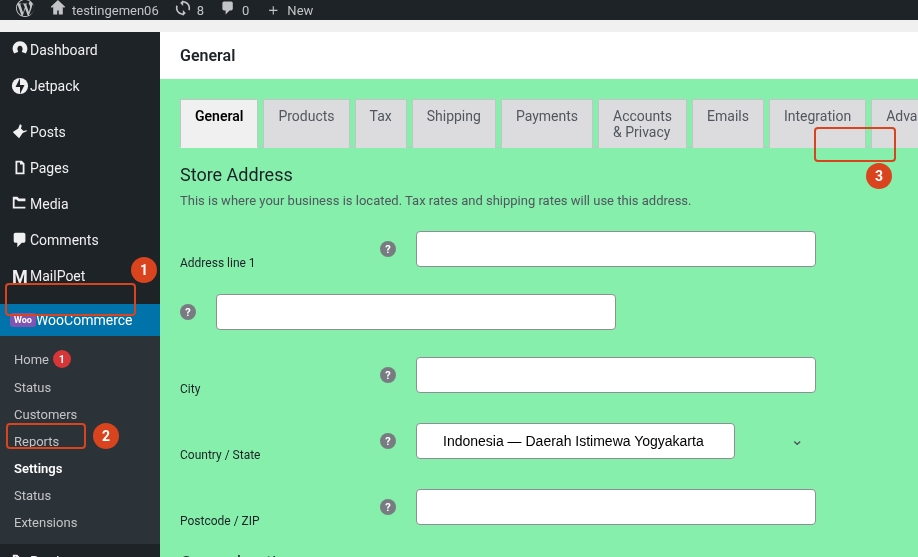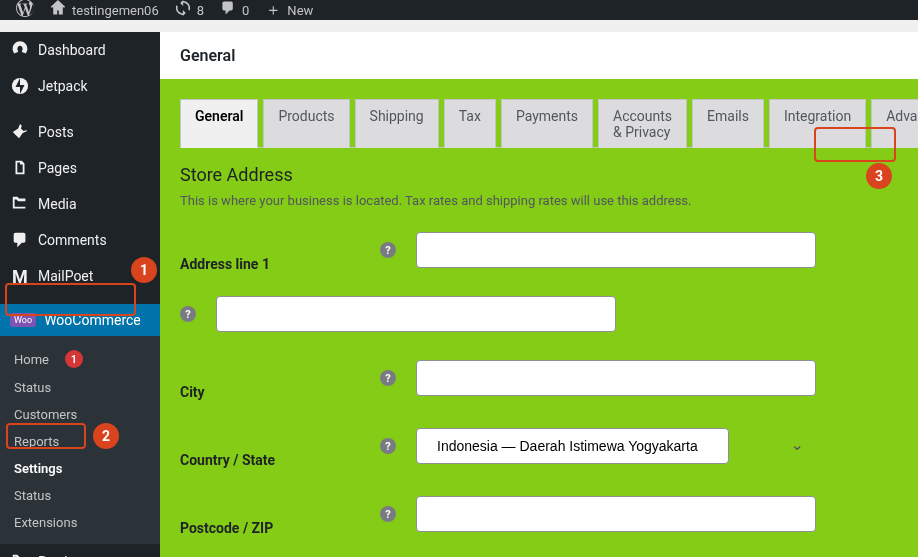--- a/index.html
+++ b/index.html
@@ -5,50 +5,50 @@
     * { margin: 0; padding: 0; box-sizing: border-box; }
     body { font-family: -apple-system, BlinkMacSystemFont, "Segoe UI", Roboto, sans-serif; font-size: 13px; background: #f0f0f1; width: 918px; height: 557px; overflow: hidden; position: relative; }
     
     
     .admin-bar { height: 20px; background: #1d2327; color: #c3c4c7; display: flex; align-items: center; padding: 0 8px; font-size: 13px; }
     .admin-bar-item { display: flex; align-items: center; padding: 0 8px; height: 32px; cursor: pointer; gap: 6px; }
     .ab-icon { font-size: 16px; }
     
     
     .sidebar { position: absolute; top: 32px; left: 0; width: 160px; background: #1d2327; height: calc(100% - 32px); color: #c3c4c7; }
-    .menu-item { display: flex; align-items: center; padding: 8px 10px; cursor: pointer; gap: 8px; font-size: 14px; color: #f0f0f1; }
+    .menu-item { display: flex; align-items: center; padding: 8px 10px; cursor: pointer; font-size: 14px; color: #f0f0f1; }
     .menu-item.current { background: #0073aa; color: #fff; position: relative; }
     .menu-item.current::after { content: ''; position: absolute; right: -8px; top: 50%; transform: translateY(-50%); border: 8px solid transparent; border-right-color: #f0f0f1; }
     .menu-icon { width: 20px; height: 20px; display: inline-flex; align-items: center; justify-content: center; font-size: 18px; }
     .submenu { background: #2c3338; padding: 8px 0; }
-    .submenu-item { padding: 6px 12px 6px 14px; font-size: 13px; color: #c3c4c7; cursor: pointer; display: flex; align-items: center; gap: 16px; }
+    .submenu-item { padding: 6px 12px 6px 14px; font-size: 13px; color: #c3c4c7; cursor: pointer; display: flex; align-items: center; gap: 4px; }
     .submenu-item.current { color: #fff; font-weight: 600; }
     .badge-count { background: #d63638; color: #fff; border-radius: 9px; min-width: 18px; height: 18px; display: inline-flex; align-items: center; justify-content: center; font-size: 11px; padding: 0 5px; font-weight: 600; }
-    .woo-badge { background: #7f54b3; color: #fff; font-size: 9px; padding: 2px 4px; border-radius: 3px; font-weight: 400; }
-    
-    
-    .content { position: absolute; top: 32px; left: 160px; right: 0; bottom: 0; background: #84cc16; overflow: hidden; }
+    .woo-badge { background: #7f54b3; color: #fff; font-size: 9px; padding: 2px 4px; border-radius: 3px; font-weight: 700; }
+    
+    
+    .content { position: absolute; top: 32px; left: 160px; right: 0; bottom: 0; background: #86efac; overflow: hidden; }
     .page-header { background: #fff; padding: 14px 20px; }
     .page-header h1 { font-size: 16px; font-weight: 600; color: #1d2327; }
     
     .tabs-wrapper { padding: 20px 20px 0; }
     .nav-tabs { display: flex; gap: 5px; border-bottom: 1px solid #c3c4c7; }
     .nav-tab { background: #dcdcde; border: 1px solid #c3c4c7; border-bottom: none; padding: 8px 14px; font-size: 14px; color: #50575e; cursor: pointer; margin-bottom: -1px; }
     .nav-tab.active { background: #f0f0f1; border-bottom: 1px solid #f0f0f1; color: #000; font-weight: 600; }
     
     .section { padding: 16px 20px; }
     .section h2 { font-size: 18px; font-weight: 400; color: #1d2327; margin-bottom: 8px; }
     .section-desc { font-size: 13px; color: #50575e; margin-bottom: 20px; }
     
     .form-table { width: 100%; }
     .form-row { display: flex; align-items: center; margin-bottom: 24px; }
-    .form-label { width: 200px; font-size: 14px; font-weight: 700; color: #1d2327; flex-shrink: 0; margin-top: 28px; }
+    .form-label { width: 200px; font-size: 12px; font-weight: 400; color: #1d2327; flex-shrink: 0; margin-top: 28px; }
     .help-icon { width: 16px; height: 16px; border-radius: 50%; background: #787c82; color: #fff; display: inline-flex; align-items: center; justify-content: center; font-size: 11px; font-weight: 700; margin-right: 20px; cursor: help; }
     .form-input { flex: 1; max-width: 400px; height: 36px; border: 1px solid #8c8f94; border-radius: 4px; padding: 0 10px; font-size: 14px; background: #fff; }
-    .form-select { flex: 1; max-width: 400px; height: 36px; border: 1px solid #8c8f94; border-radius: 4px; padding: 0 30px 0 20px; font-size: 14px; background: #fff; appearance: none; position: relative; }
+    .form-select { flex: 1; max-width: 400px; height: 36px; border: 1px solid #8c8f94; border-radius: 4px; padding: 0 30px 0 26px; font-size: 14px; background: #fff; appearance: none; position: relative; }
     .select-wrapper { position: relative; flex: 1; max-width: 400px; }
     .select-wrapper::after { content: '⌄'; position: absolute; right: 12px; top: 7px; font-size: 16px; color: #50575e; pointer-events: none; }
     
     
     .annotation-badge { position: absolute; width: 26px; height: 26px; background: #d9441e; color: #fff; border-radius: 50%; display: flex; align-items: center; justify-content: center; font-weight: 700; font-size: 14px; z-index: 100; }
     .annotation-box { position: absolute; border: 2.5px solid #d9441e; border-radius: 4px; z-index: 99; pointer-events: none; }
   </style>
 </head>
 <body>
 
@@ -186,22 +186,22 @@
 
 <div class="content">
   <div class="page-header">
     <h1>General</h1>
   </div>
 
   <div class="tabs-wrapper">
     <div class="nav-tabs">
       <div class="nav-tab active"><span>General</span></div>
       <div class="nav-tab"><span>Products</span></div>
+      <div class="nav-tab"><span>Tax</span></div>
       <div class="nav-tab"><span>Shipping</span></div>
-      <div class="nav-tab"><span>Tax</span></div>
       <div class="nav-tab"><span>Payments</span></div>
       <div class="nav-tab"><span>Accounts &amp; Privacy</span></div>
       <div class="nav-tab"><span>Emails</span></div>
       <div class="nav-tab"><span>Integration</span></div>
       <div class="nav-tab"><span>Advanced</span></div>
     </div>
   </div>
 
   <div class="section">
     <h2>Store Address</h2>

